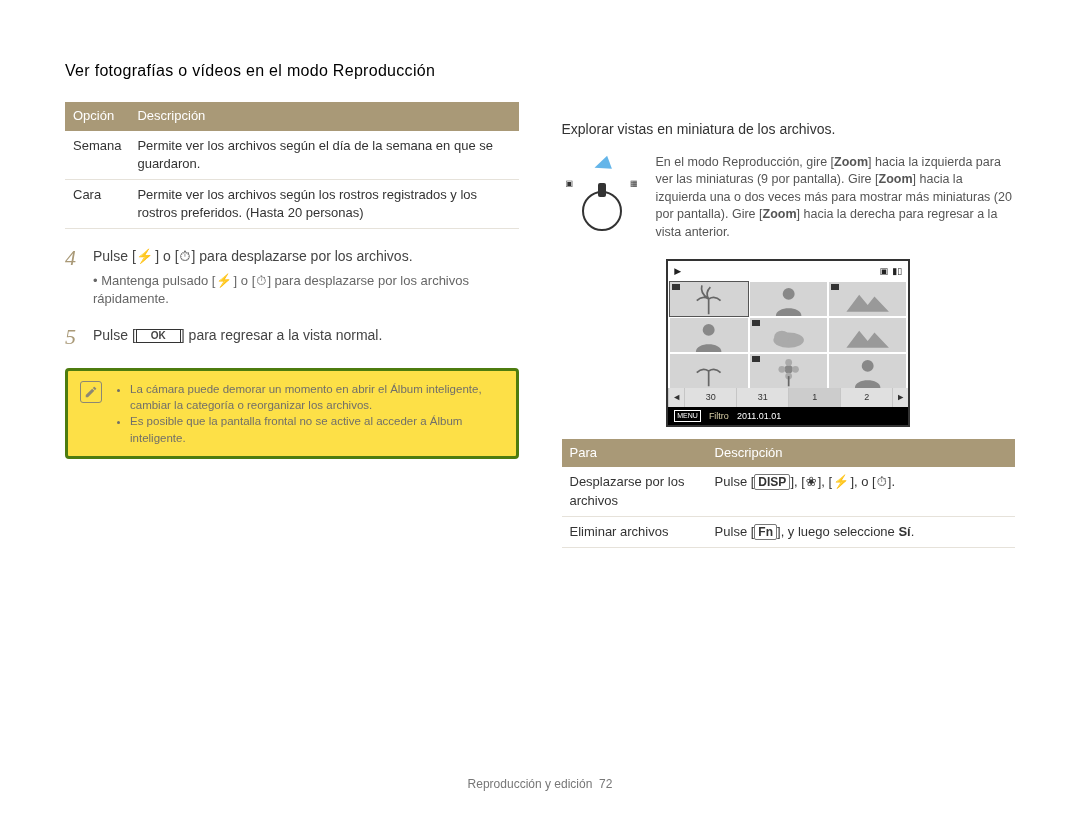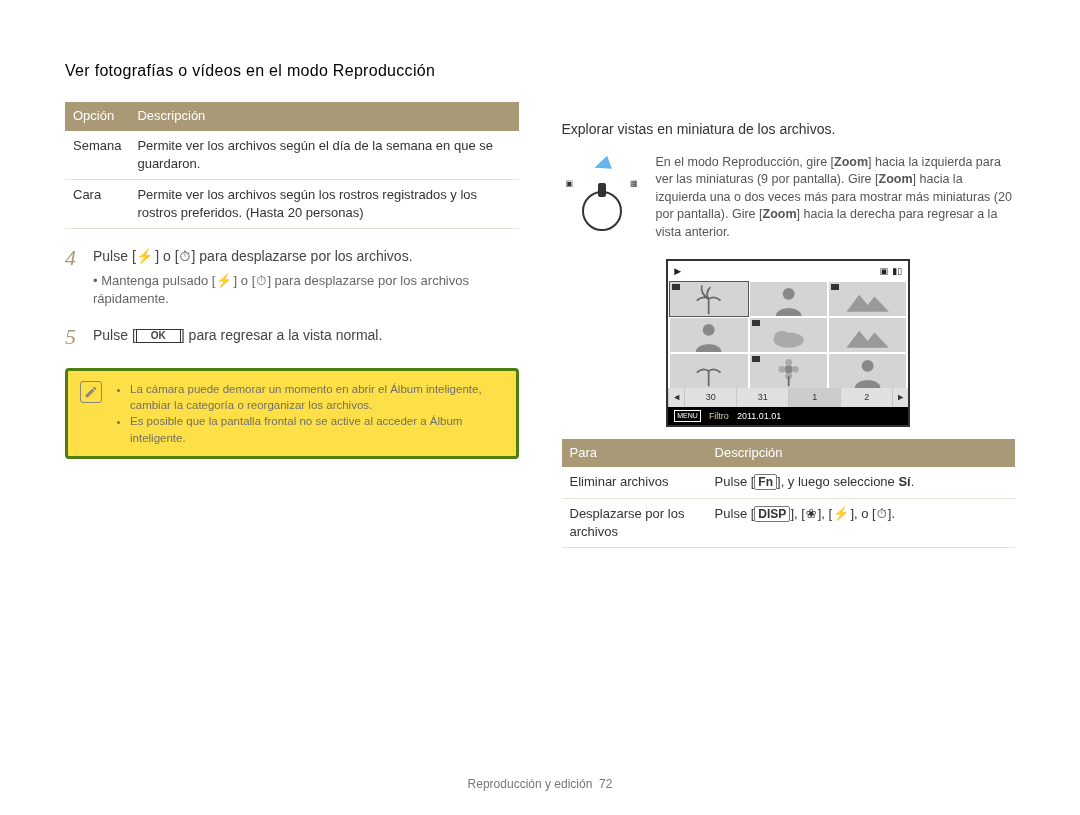--- a/index.html
+++ b/index.html
@@ -399,31 +399,31 @@
       
       <table class="opts">
         <thead>
           <tr>
             <th style="width:32%;">Para</th>
             <th>Descripción</th>
           </tr>
         </thead>
         <tbody>
           <tr>
+            <td>Desplazarse por los archivos</td>
+            <td>
+              <span>Pulse [</span><span class="btn-outline">DISP</span><span>], [</span><span class="glyph">❀</span><span>], [</span><span class="glyph">⚡</span><span>], o [</span><span class="glyph">⏱</span><span>].</span>
+            </td>
+          </tr>
+          <tr>
             <td>Eliminar archivos</td>
             <td>
               <span>Pulse [</span><span class="btn-outline">Fn</span><span>], y luego seleccione </span><b>Sí</b><span>.</span>
             </td>
           </tr>
-          <tr>
-            <td>Desplazarse por los archivos</td>
-            <td>
-              <span>Pulse [</span><span class="btn-outline">DISP</span><span>], [</span><span class="glyph">❀</span><span>], [</span><span class="glyph">⚡</span><span>], o [</span><span class="glyph">⏱</span><span>].</span>
-            </td>
-          </tr>
         </tbody>
       </table>
     </div>
   </div>
 
   <div class="footer">
     <span>Reproducción y edición</span>&nbsp;&nbsp;<span>72</span>
   </div>
 </div>
 

